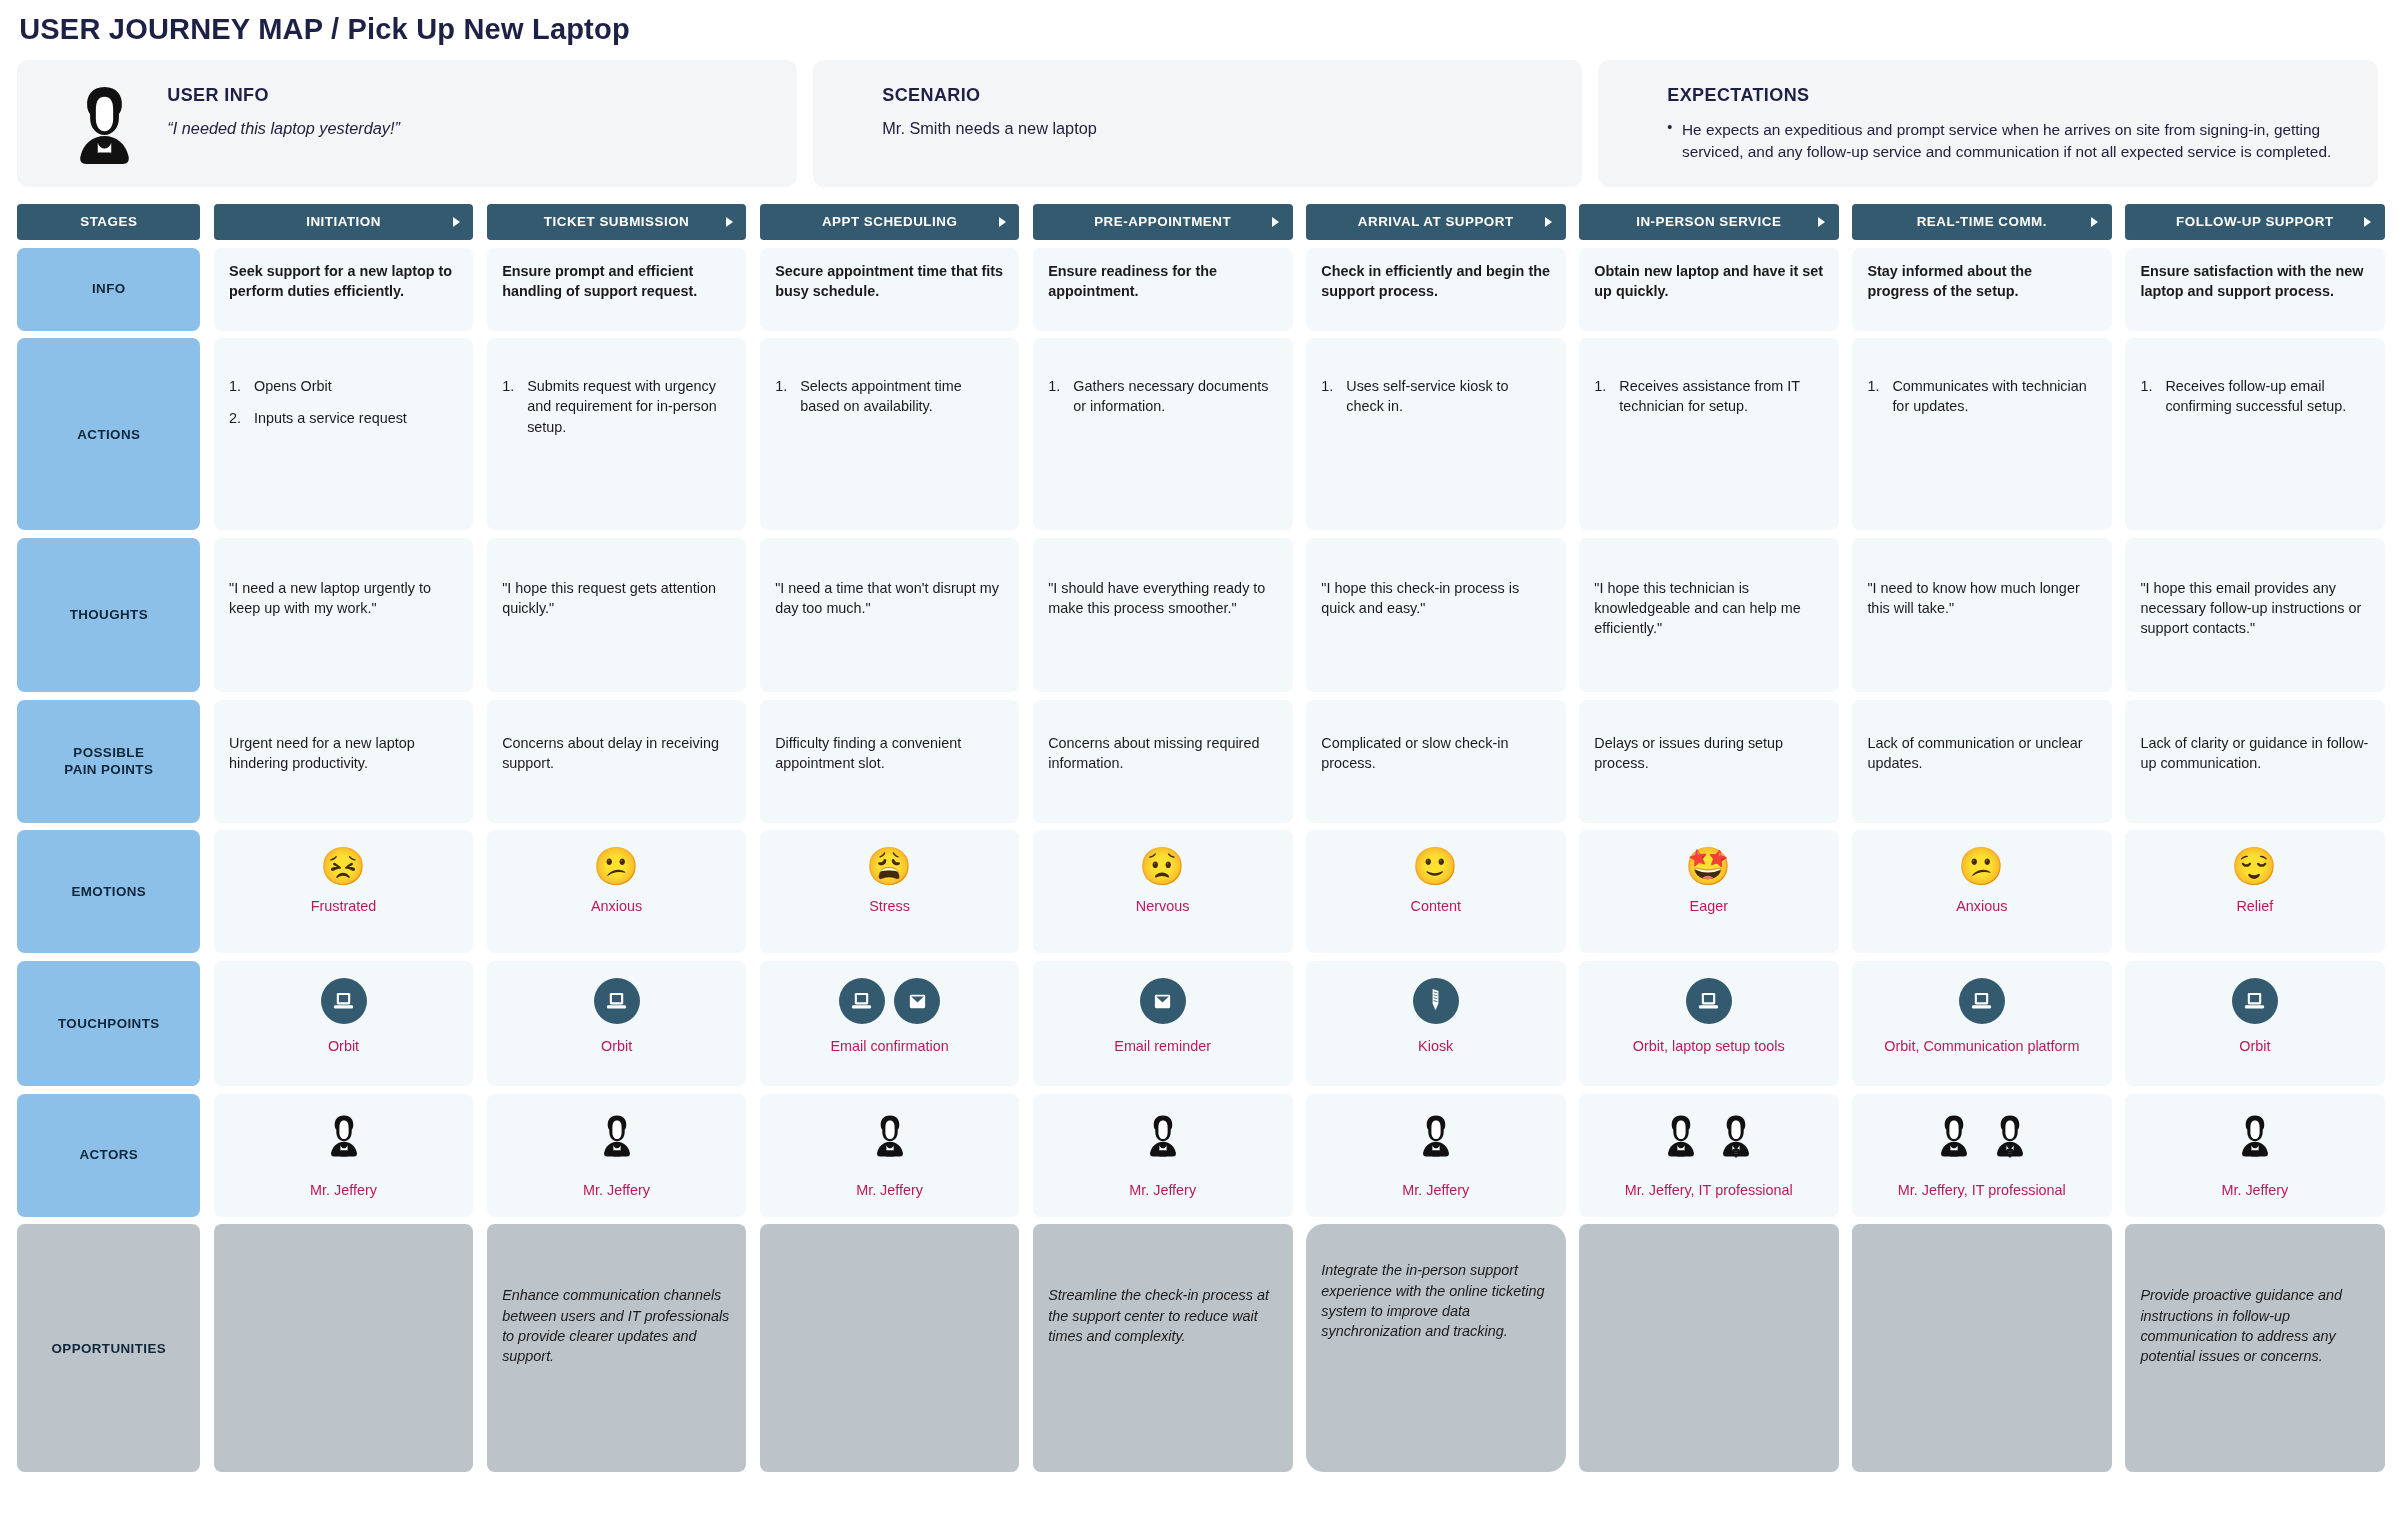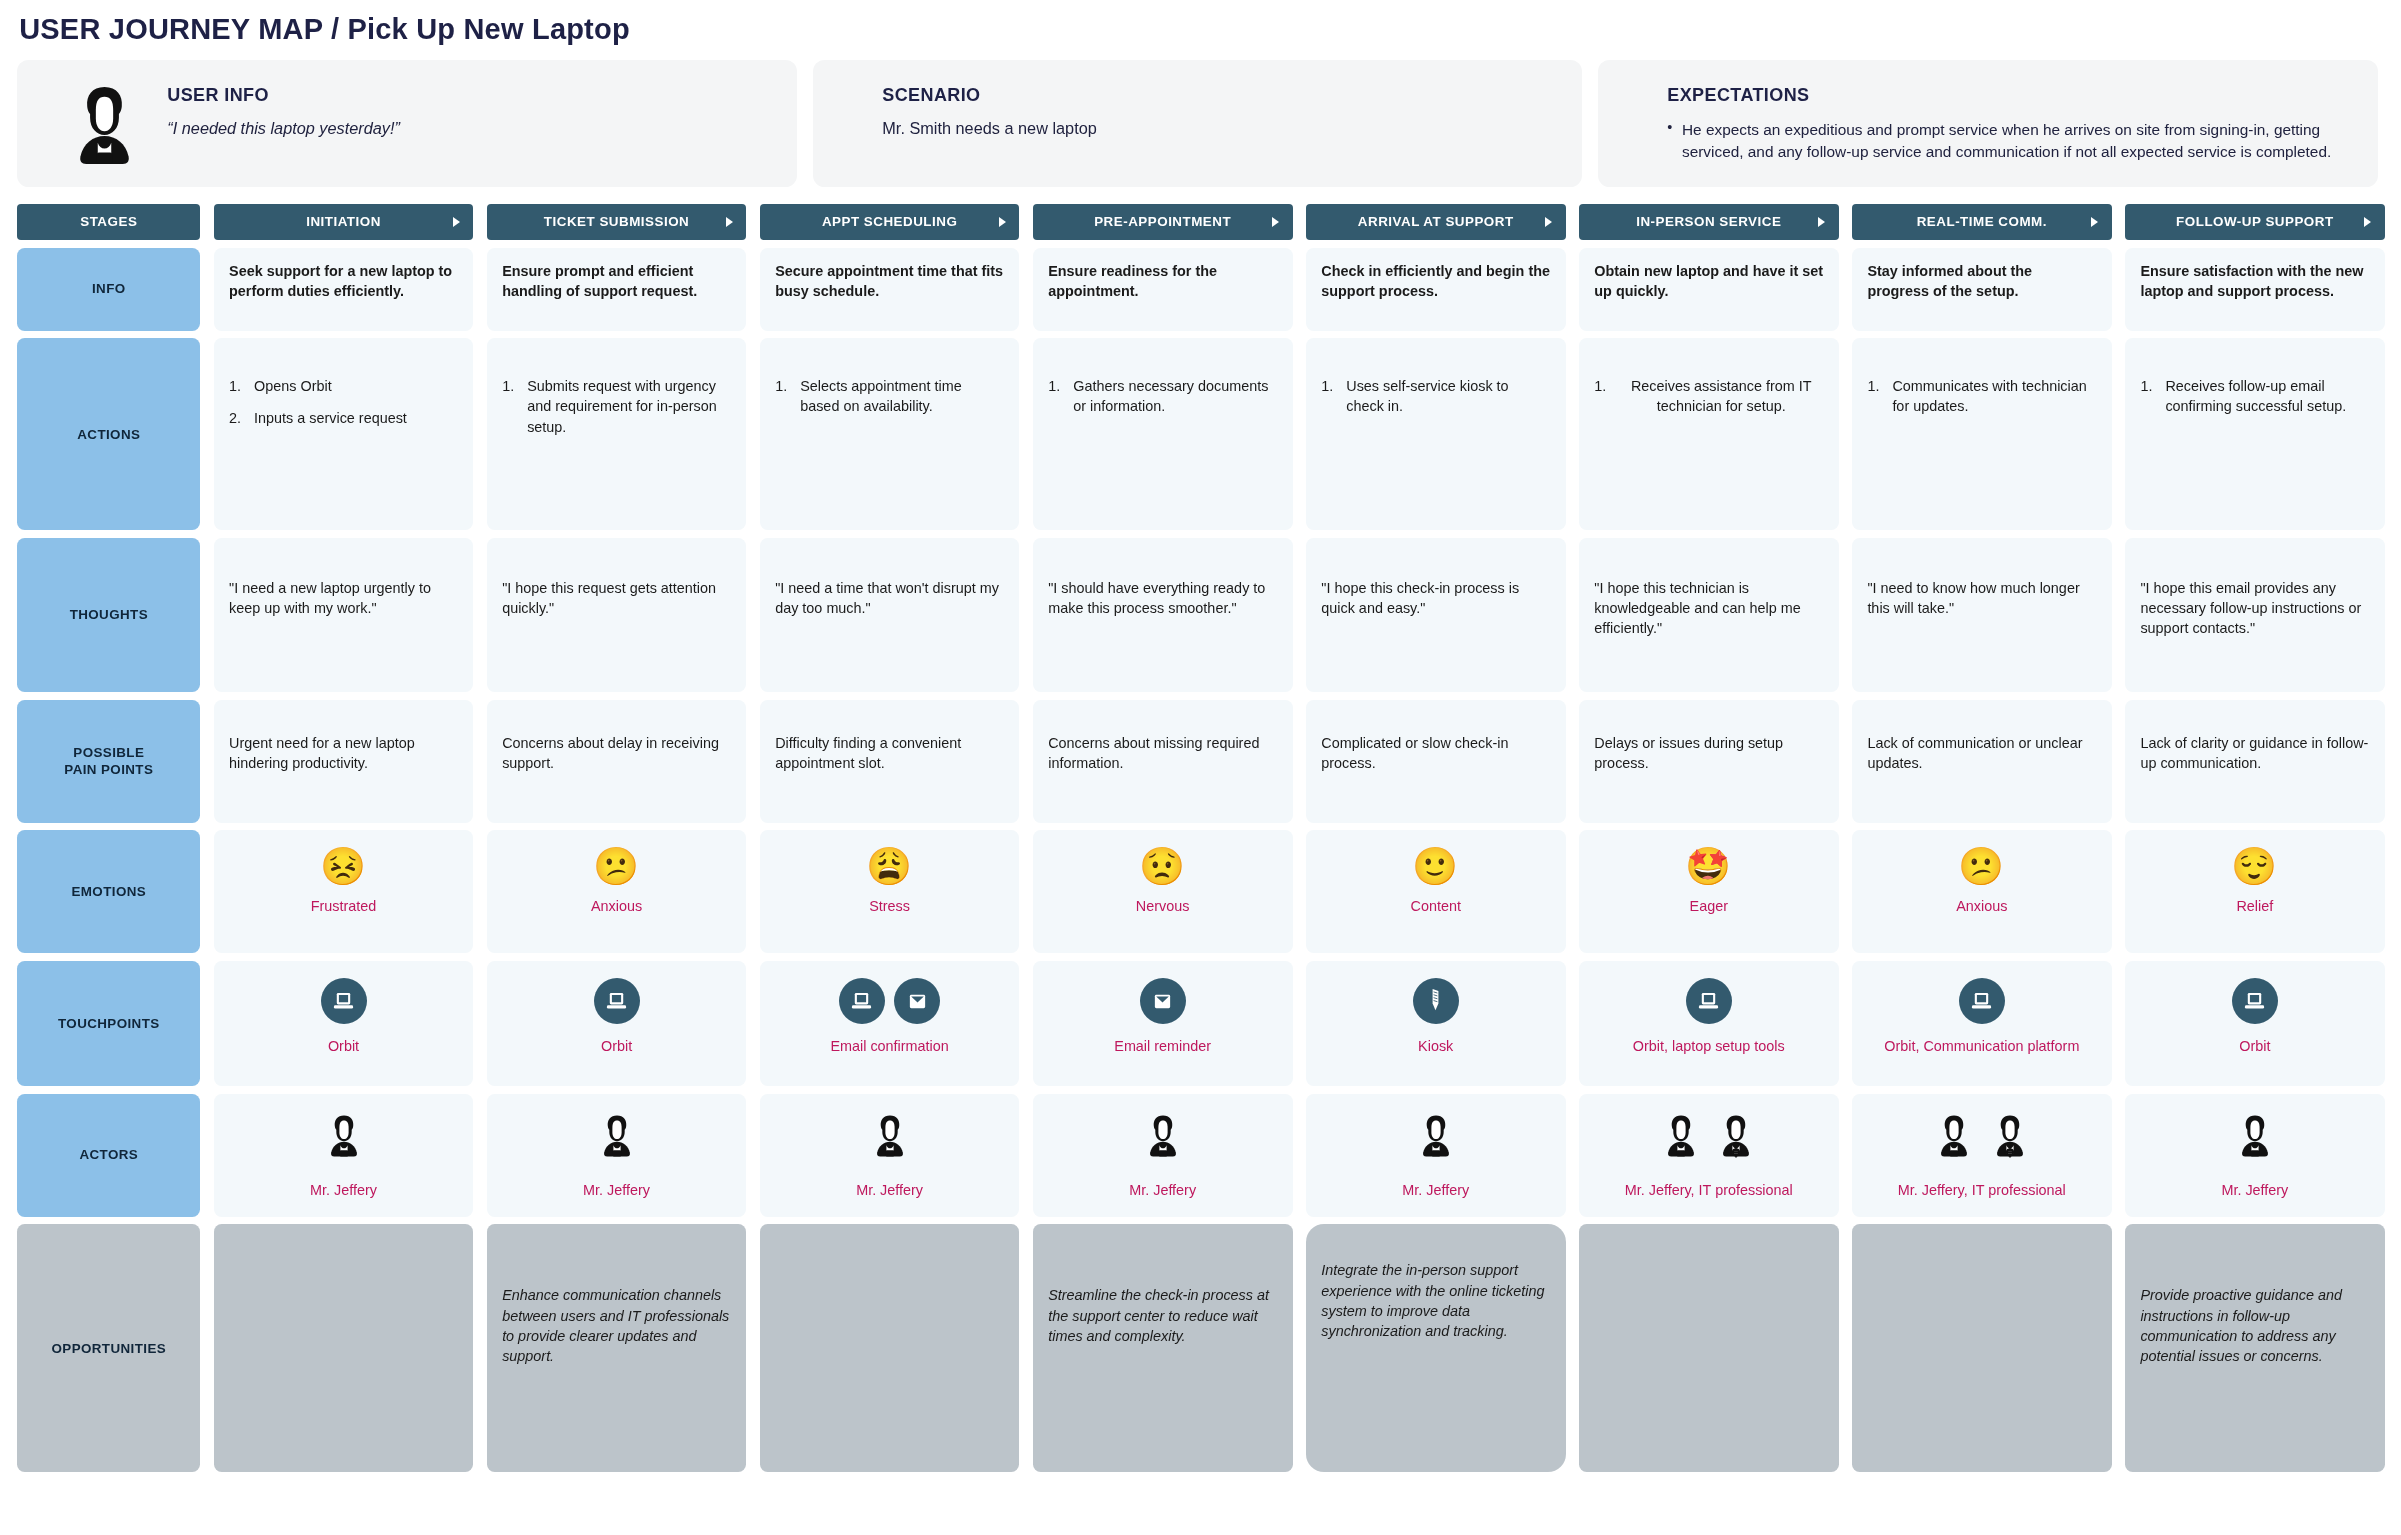--- a/index.html
+++ b/index.html
@@ -217,21 +217,21 @@
     <div class="cell r-act" style="padding-top:38px;">
       <ol>
           <li>Gathers necessary documents or information.</li>
         </ol>
     </div>
     <div class="cell r-act" style="padding-top:38px;">
       <ol>
           <li>Uses self-service kiosk to check in.</li>
         </ol>
     </div>
-    <div class="cell r-act" style="padding-top:38px;text-align:center;">
+    <div class="cell r-act" style="padding-top:38px;">
       <ol>
           <li>Receives assistance from IT technician for setup.</li>
         </ol>
     </div>
     <div class="cell r-act" style="padding-top:38px;">
       <ol>
           <li>Communicates with technician for updates.</li>
         </ol>
     </div>
     <div class="cell r-act" style="padding-top:38px;">

